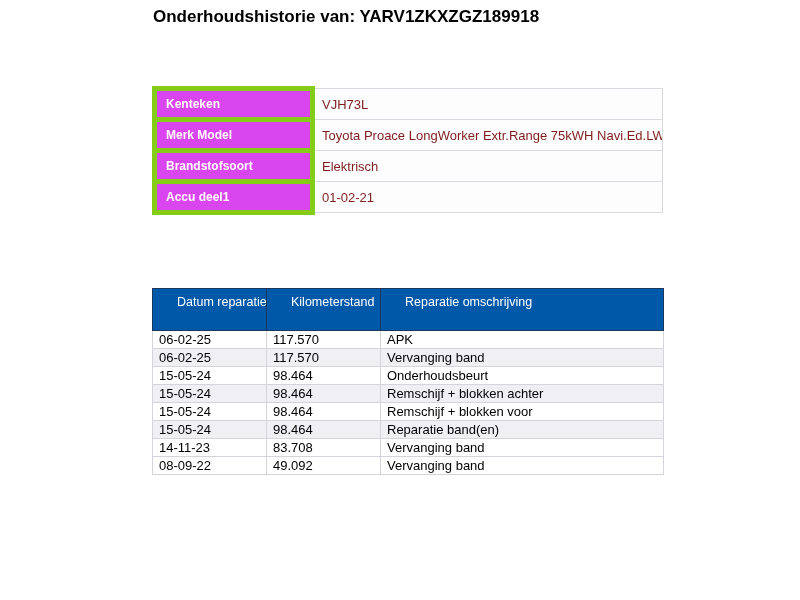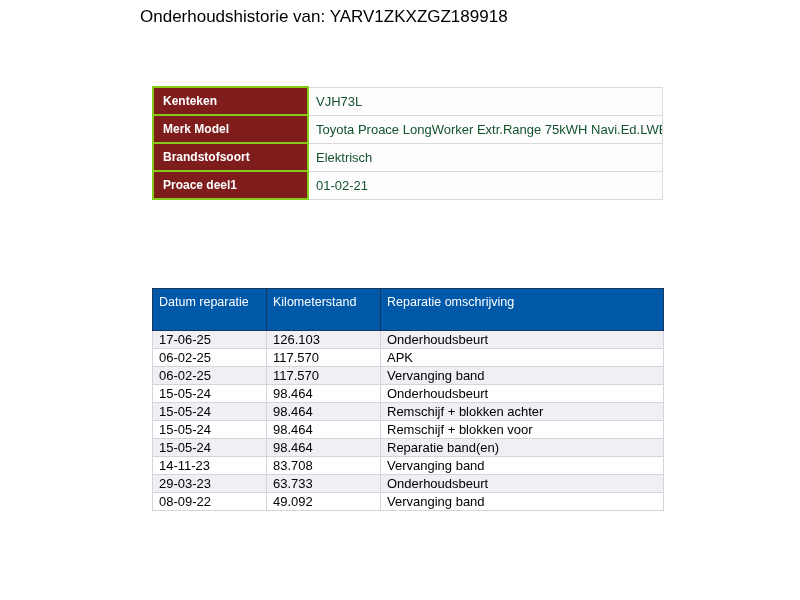--- a/index.html
+++ b/index.html
@@ -8,56 +8,56 @@
     width: 800px; height: 600px;
     overflow: hidden;
   }
   body {
     font-family: "Liberation Sans", sans-serif;
     color: #000000;
   }
   .page { position: relative; width: 800px; height: 600px; background: #fff; }
 
   .title {
-    position: absolute; left: 140px; top: 7px; margin: 0;
-    font-size: 17px; font-weight: normal; color: #000;
+    position: absolute; left: 153px; top: 7px; margin: 0;
+    font-size: 17px; font-weight: bold; color: #000;
     white-space: nowrap;
   }
 
   
   .info-table {
     position: absolute; left: 152px; top: 86px;
     width: 511px; border-collapse: collapse; table-layout: fixed;
   }
   .info-table td {
     height: 26px; vertical-align: middle;
     white-space: nowrap; overflow: hidden;
   }
   .info-label {
-    width: 140px; background: #7f1d1d; color: #ffffff;
+    width: 140px; background: #d946ef; color: #ffffff;
     font-weight: bold; font-size: 12px;
     padding: 0 4px 0 9px;
-    border: 2px solid #84cc16;
+    border: 5px solid #84cc16;
   }
   .info-value {
-    background: #fdfdfe; color: #14532d;
+    background: #fdfdfe; color: #7f1d1d;
     font-size: 13px; padding: 0 4px 0 7px;
     border: 1px solid #d9d9df;
   }
 
   
   .hist-table {
     position: absolute; left: 152px; top: 288px;
     width: 511px; border-collapse: collapse; table-layout: fixed;
   }
   .hist-table th {
     background: #0058a9; color: #ffffff;
     font-weight: normal; font-size: 12.5px; text-align: left;
     vertical-align: top; height: 42px; box-sizing: border-box;
-    padding: 6px 4px 0 6px;
+    padding: 6px 4px 0 24px;
     border: 1px solid #17375d;
     white-space: nowrap; overflow: hidden;
   }
   .hist-table td {
     font-size: 13px; height: 17px; line-height: 17px;
     padding: 0 4px 0 6px;
     border: 1px solid #d4d4dc;
     vertical-align: middle; white-space: nowrap; overflow: hidden;
     background: #ffffff;
   }
@@ -78,45 +78,40 @@
         </tr>
         <tr>
           <td class="info-label">Merk Model</td>
           <td class="info-value">Toyota Proace LongWorker Extr.Range 75kWH Navi.Ed.LWB XL2</td>
         </tr>
         <tr>
           <td class="info-label">Brandstofsoort</td>
           <td class="info-value">Elektrisch</td>
         </tr>
         <tr>
-          <td class="info-label">Proace deel1</td>
+          <td class="info-label">Accu deel1</td>
           <td class="info-value">01-02-21</td>
         </tr>
       </tbody>
   </table>
 
   <table class="hist-table">
     <colgroup>
       <col style="width:114px">
         <col style="width:114px">
         <col style="width:283px">
     </colgroup>
     <thead>
       <tr>
         <th>Datum reparatie</th>
         <th>Kilometerstand</th>
         <th>Reparatie omschrijving</th>
       </tr>
     </thead>
     <tbody id="hist-body">
-        <tr class="alt">
-          <td>17-06-25</td>
-          <td>126.103</td>
-          <td>Onderhoudsbeurt</td>
-        </tr>
         <tr>
           <td>06-02-25</td>
           <td>117.570</td>
           <td>APK</td>
         </tr>
         <tr class="alt">
           <td>06-02-25</td>
           <td>117.570</td>
           <td>Vervanging band</td>
         </tr>
@@ -138,25 +133,20 @@
         <tr class="alt">
           <td>15-05-24</td>
           <td>98.464</td>
           <td>Reparatie band(en)</td>
         </tr>
         <tr>
           <td>14-11-23</td>
           <td>83.708</td>
           <td>Vervanging band</td>
         </tr>
-        <tr class="alt">
-          <td>29-03-23</td>
-          <td>63.733</td>
-          <td>Onderhoudsbeurt</td>
-        </tr>
         <tr>
           <td>08-09-22</td>
           <td>49.092</td>
           <td>Vervanging band</td>
         </tr>
       </tbody>
   </table>
 
 </div>
 

